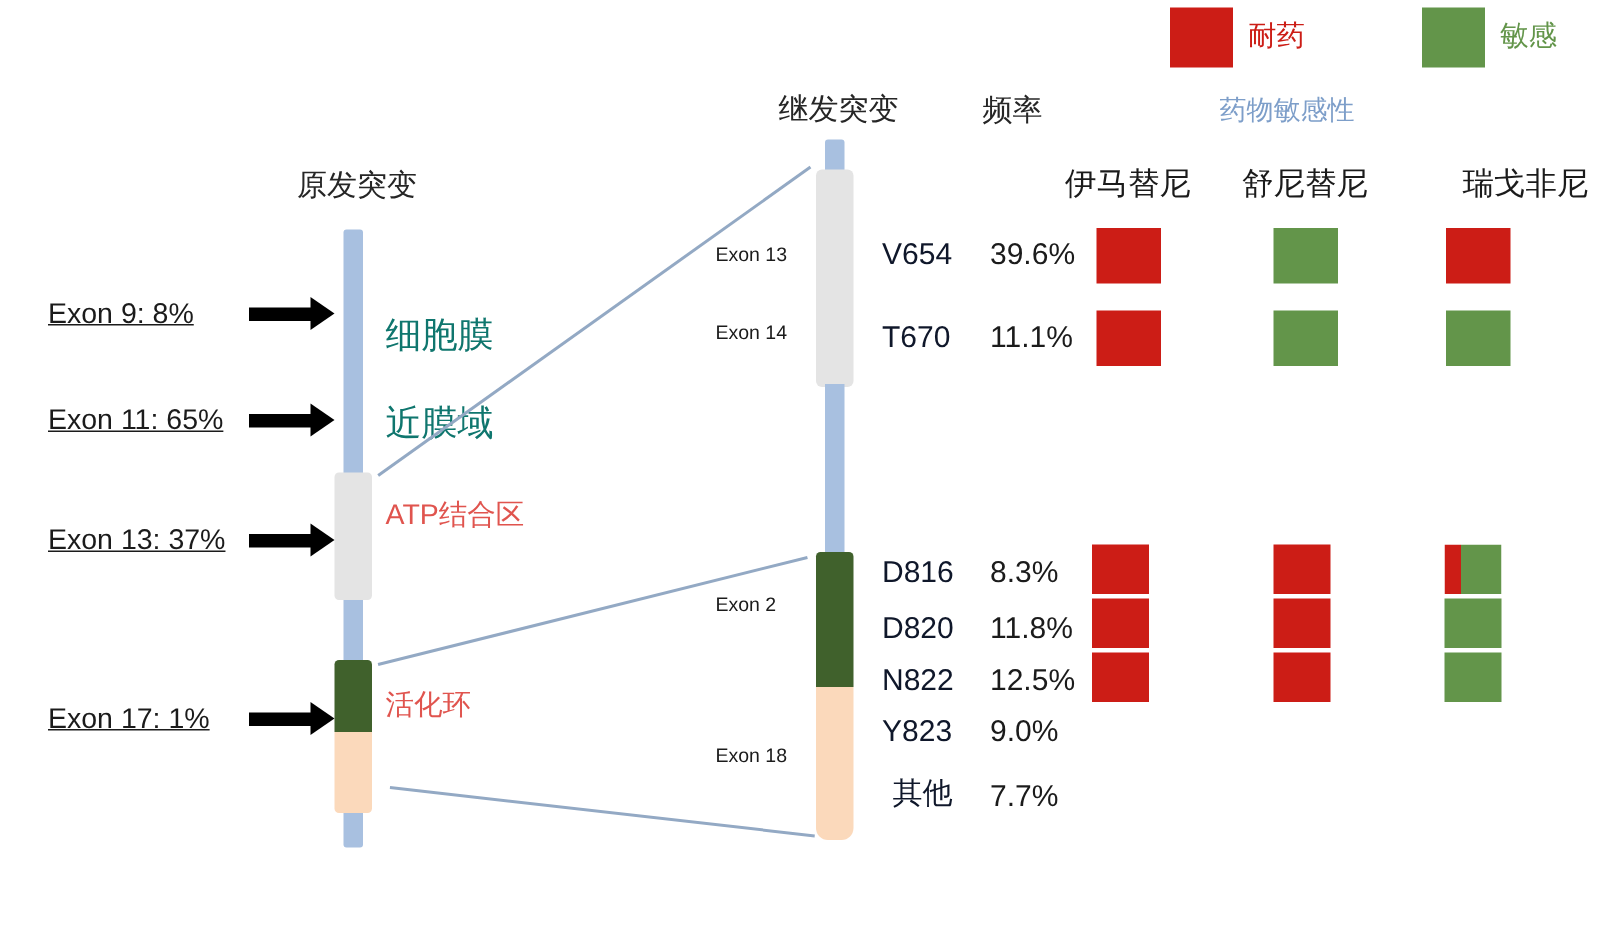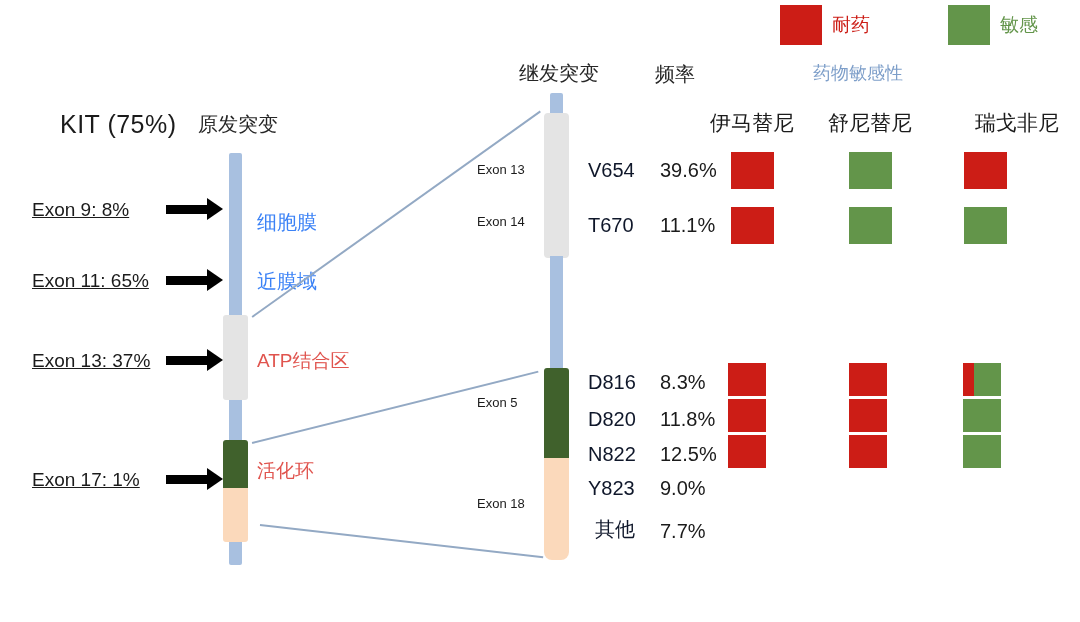--- a/index.html
+++ b/index.html
@@ -23,21 +23,21 @@
   .legend-label{font-size:19px;}
 
   
   .col-head{font-size:20px;color:#262626;}
   .col-head-blue{font-size:18px;color:#7d9ec9;}
   .drug-head{font-size:21px;color:#1b1b1b;}
 
   
   .kit-title{font-size:25px;color:#1b1b1b;letter-spacing:.5px;}
   .exon-left{font-size:19px;color:#1b1b1b;text-decoration:underline;}
-  .domain-label{font-size:20px;color:#3b82f6;}
+  .domain-label{font-size:24px;color:#0f766e;}
   .domain-label-red{font-size:19px;color:#e0544e;}
 
   
   .arrow{height:9px;background:#000;}
   .arrow::after{
     content:"";position:absolute;right:-15px;top:-7px;
     border-top:11.5px solid transparent;
     border-bottom:11.5px solid transparent;
     border-left:16px solid #000;
   }
@@ -75,21 +75,20 @@
   </div>
 
   <div class="abs txt col-head" style="left:519px;top:63px;">继发突变</div>
   <div class="abs txt col-head" style="left:655px;top:64px;">频率</div>
   <div class="abs txt col-head-blue" style="left:813px;top:64px;">药物敏感性</div>
 
   <div class="abs txt drug-head" style="left:710px;top:112px;">伊马替尼</div>
   <div class="abs txt drug-head" style="left:828px;top:112px;">舒尼替尼</div>
   <div class="abs txt drug-head" style="left:947px;top:112px;margin-left:28px;">瑞戈非尼</div>
 
-  <div class="abs txt kit-title" style="left:60px;top:112px;">KIT (75%)</div>
   <div class="abs txt col-head" style="left:198px;top:114px;">原发突变</div>
 
   <div class="abs">
     <div class="abs bar-thin" style="left:229px;top:153px;width:13px;height:412px;border-radius:2px;"></div>
     <div class="abs seg seg-gray" style="left:223px;top:315px;width:25px;height:85px;"></div>
     <div class="abs seg seg-green" style="left:223px;top:440px;width:25px;height:48px;border-radius:3px 3px 0 0;"></div>
     <div class="abs seg seg-peach" style="left:223px;top:488px;width:25px;height:54px;border-radius:0 0 3px 3px;"></div>
   </div>
 
   <div class="abs txt exon-left" style="left:32px;top:200px;">Exon 9: 8%</div>
@@ -99,38 +98,38 @@
   <div class="abs arrow" style="left:166px;top:276px;width:42px;"></div>
 
   <div class="abs txt exon-left" style="left:32px;top:351px;">Exon 13: 37%</div>
   <div class="abs arrow" style="left:166px;top:356px;width:42px;"></div>
 
   <div class="abs txt exon-left" style="left:32px;top:470px;">Exon 17: 1%</div>
   <div class="abs arrow" style="left:166px;top:475px;width:42px;"></div>
 
   <div class="abs txt domain-label" style="left:257px;top:212px;">细胞膜</div>
   <div class="abs txt domain-label" style="left:257px;top:271px;">近膜域</div>
-  <div class="abs txt domain-label-red" style="left:257px;top:351px;">ATP结合区</div>
+  <div class="abs txt domain-label-red" style="left:257px;top:334px;">ATP结合区</div>
   <div class="abs txt domain-label-red" style="left:257px;top:461px;">活化环</div>
 
   <div class="abs conn" style="left:252px;top:316px;width:354px;transform:rotate(-35.5deg);"></div>
   <div class="abs conn" style="left:252px;top:442px;width:295px;transform:rotate(-14deg);"></div>
   <div class="abs conn" style="left:260px;top:524px;width:285px;transform:rotate(6.5deg);"></div>
 
   <div class="abs">
     <div class="abs seg seg-blue" style="left:550px;top:93px;width:13px;height:24px;border-radius:2px 2px 0 0;"></div>
     <div class="abs seg seg-gray" style="left:544px;top:113px;width:25px;height:145px;border-radius:4px;"></div>
     <div class="abs bar-thin" style="left:550px;top:256px;width:13px;height:114px;"></div>
     <div class="abs seg seg-green" style="left:544px;top:368px;width:25px;height:90px;border-radius:3px 3px 0 0;"></div>
     <div class="abs seg seg-peach" style="left:544px;top:458px;width:25px;height:102px;border-radius:0 0 8px 8px;"></div>
   </div>
 
   <div class="abs txt exon-mid" style="left:477px;top:163px;">Exon 13</div>
   <div class="abs txt exon-mid" style="left:477px;top:215px;">Exon 14</div>
-  <div class="abs txt exon-mid" style="left:477px;top:396px;">Exon 5</div>
+  <div class="abs txt exon-mid" style="left:477px;top:396px;">Exon 2</div>
   <div class="abs txt exon-mid" style="left:477px;top:497px;">Exon 18</div>
 
   <div class="abs">
     <div class="abs txt mut-name" style="left:588px;top:160px;">V654</div>
     <div class="abs txt mut-freq" style="left:660px;top:160px;">39.6%</div>
     <div class="abs cell" style="left:731px;top:152px;width:43px;height:37px;background:#cc1d16;"></div>
     <div class="abs cell" style="left:849px;top:152px;width:43px;height:37px;background:#63954a;"></div>
     <div class="abs cell" style="left:964px;top:152px;width:43px;height:37px;background:#cc1d16;"></div>
   </div>
 

